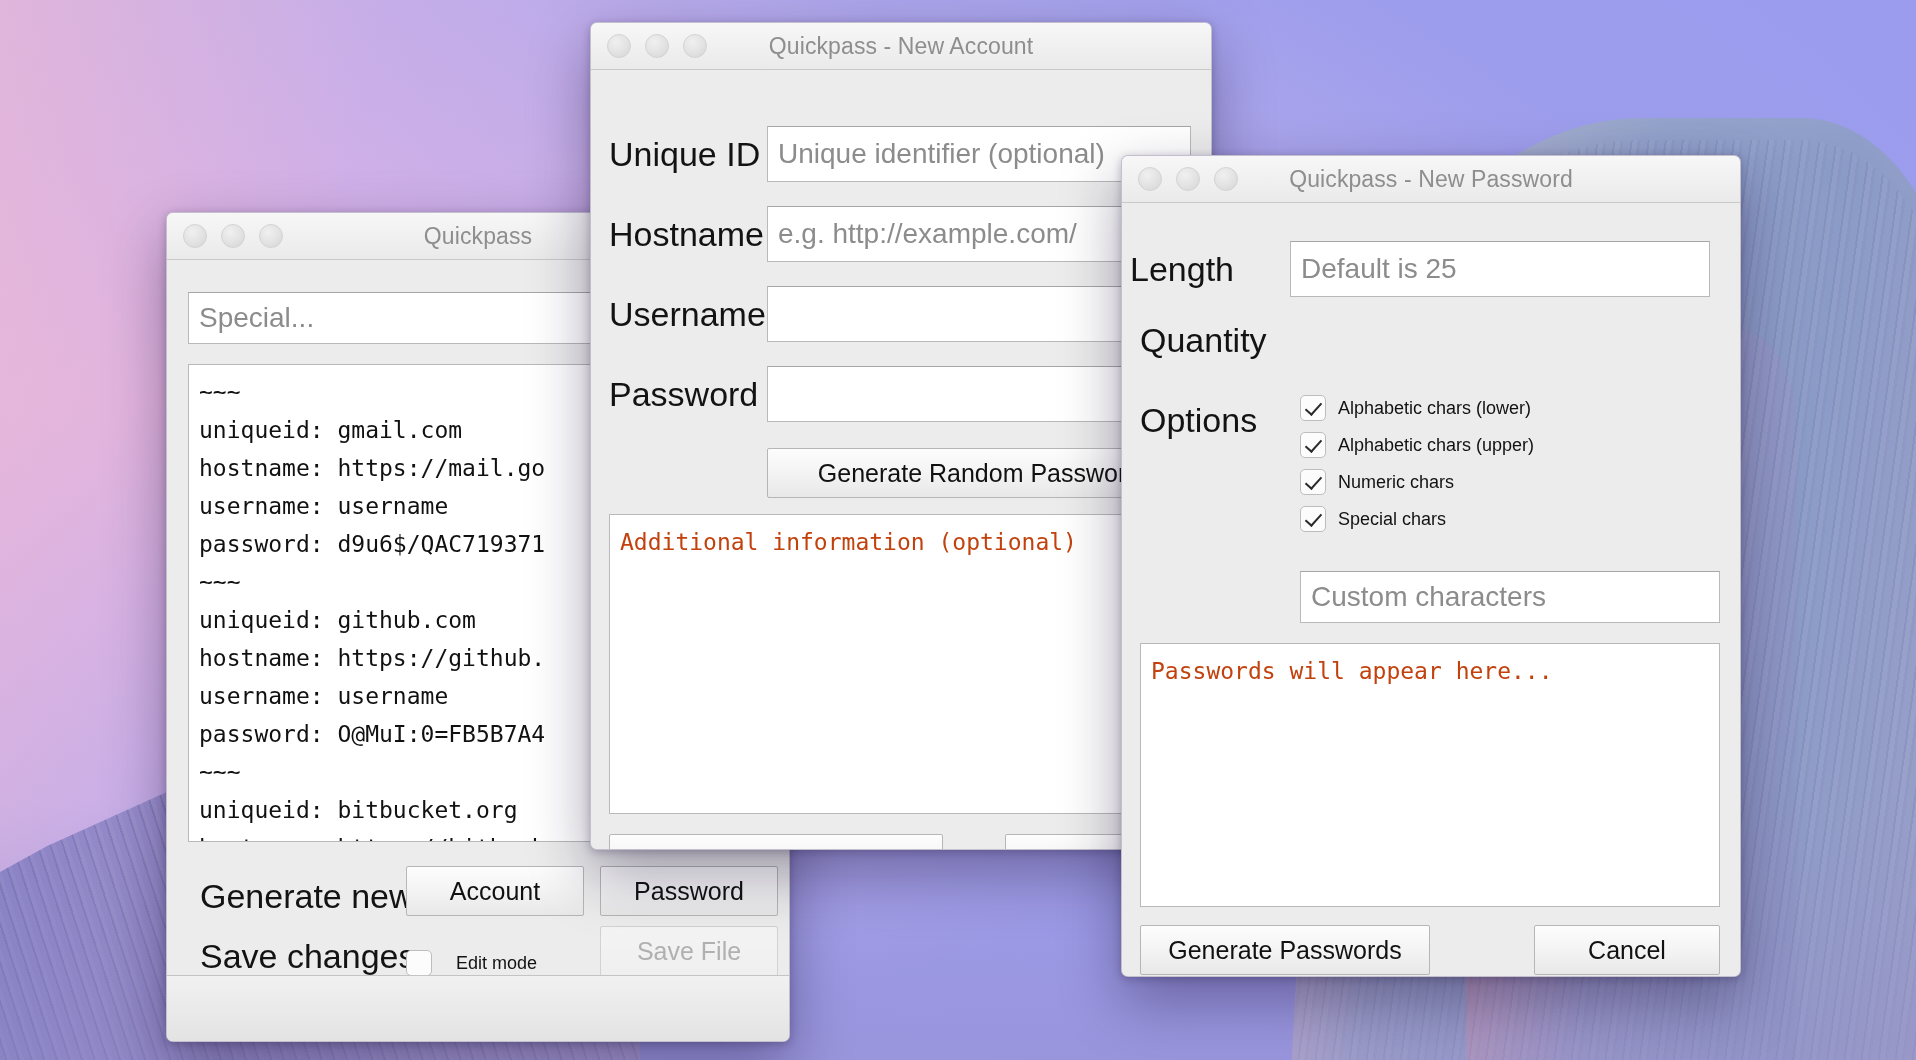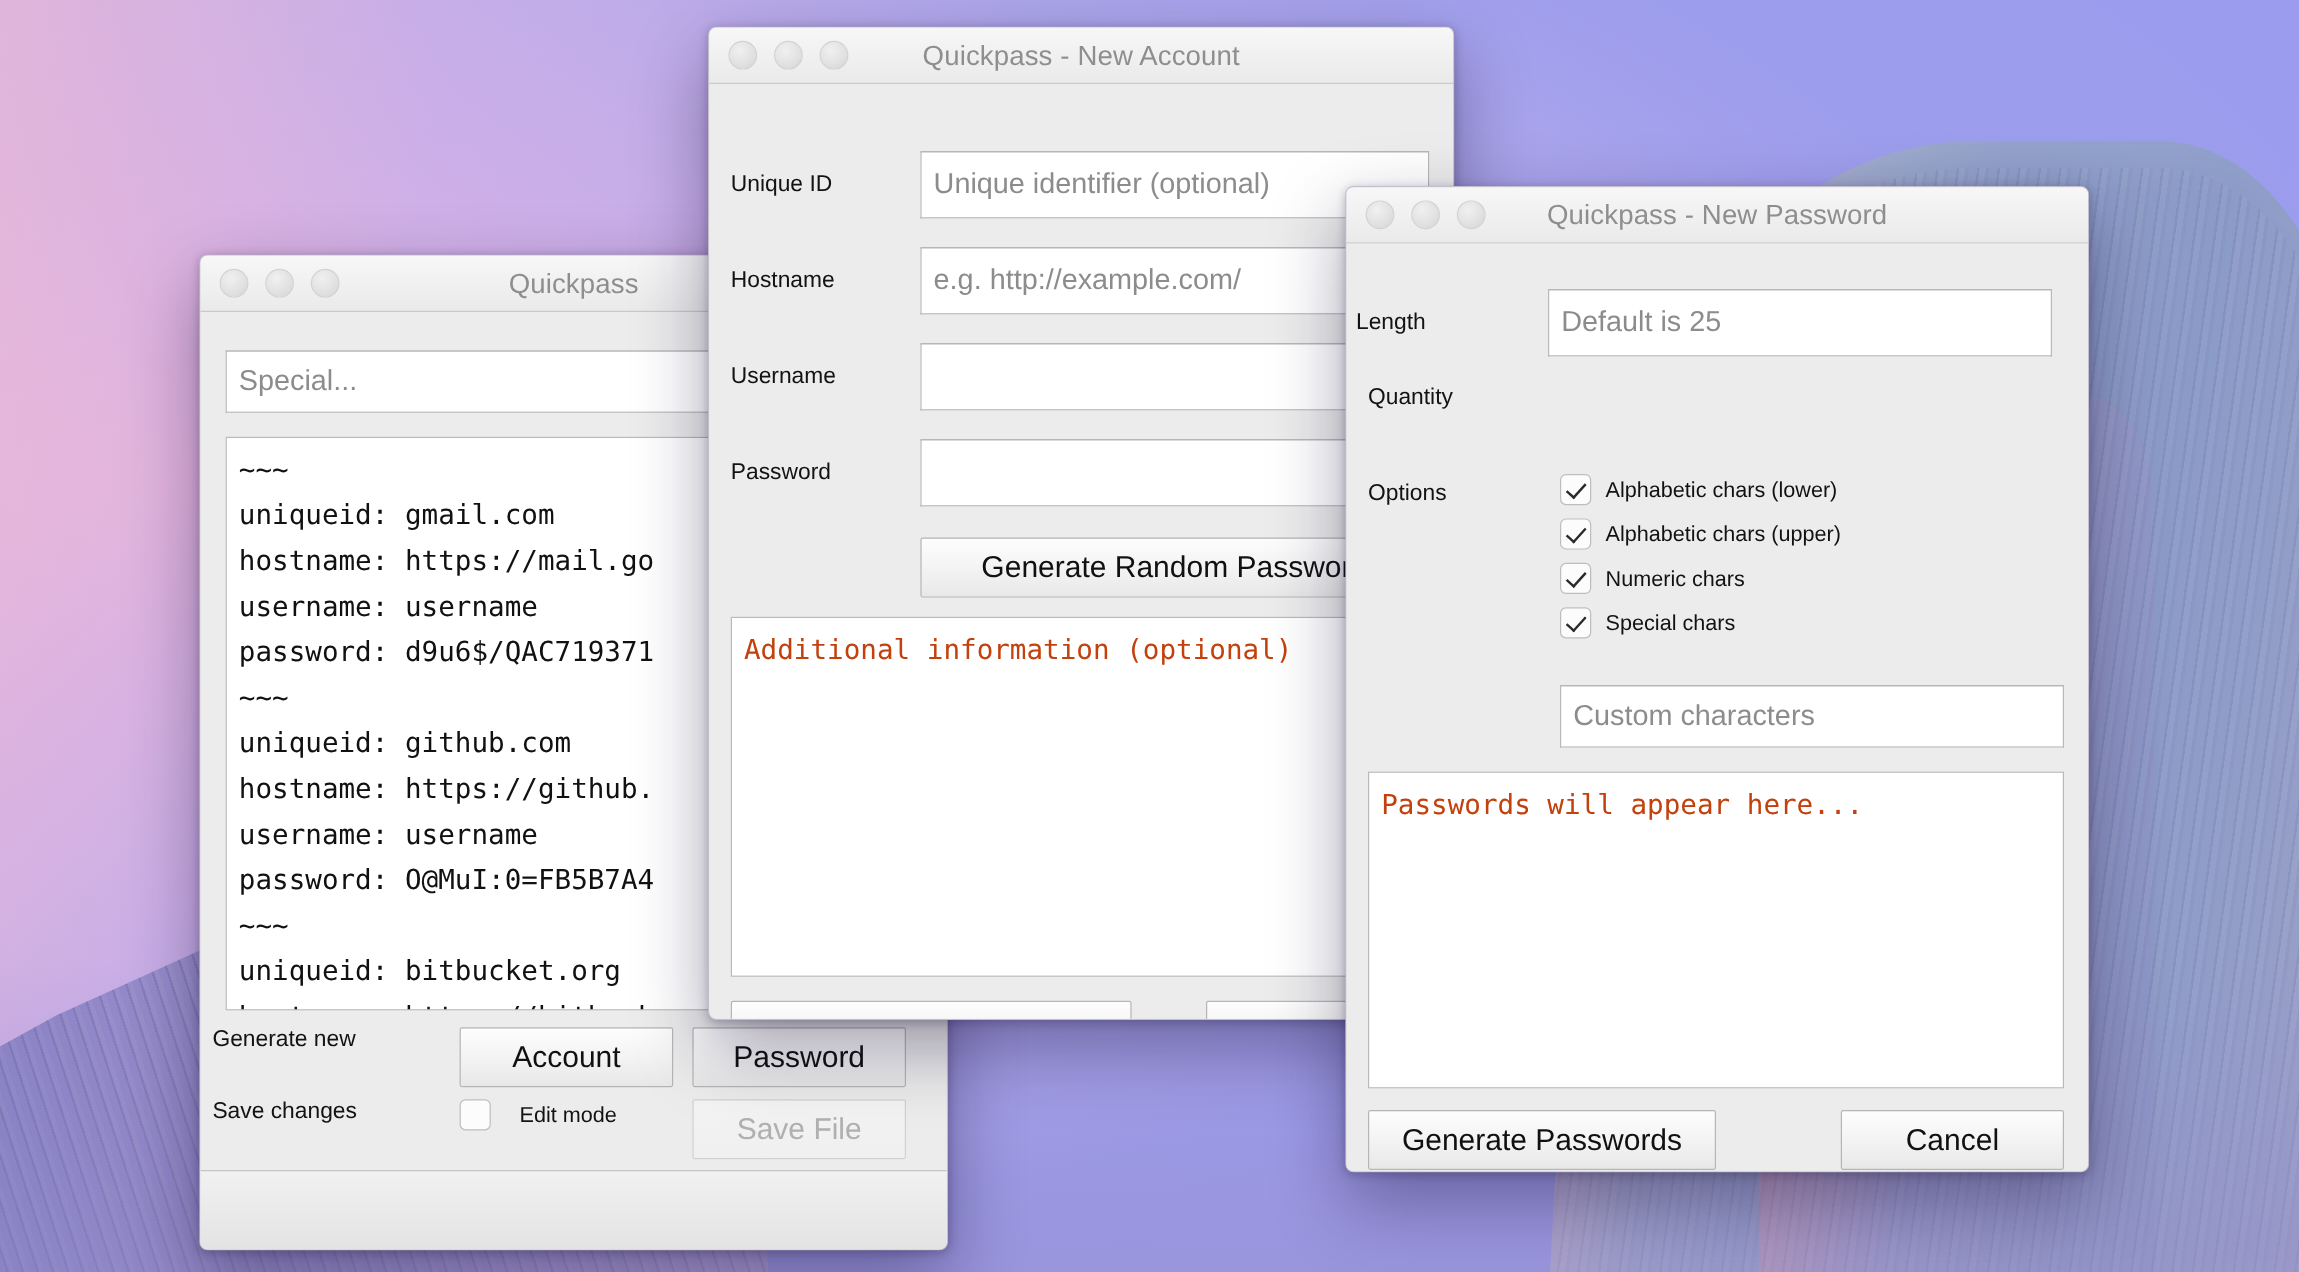--- a/index.html
+++ b/index.html
@@ -140,28 +140,28 @@
 
   
   .field {
     background: #ffffff;
     border: 1px solid #b9b9b9;
     border-top-color: #a6a6a6;
     box-sizing: border-box;
     display: flex;
     align-items: center;
     padding: 0 10px;
-    font-size: 24px;
+    font-size: 28px;
     color: #8c8c8c;
     overflow: hidden;
     white-space: nowrap;
   }
 
   .label {
-    font-size: 19px;
+    font-size: 34px;
     color: #131313;
     white-space: nowrap;
   }
 
   .btn {
     box-sizing: border-box;
     background: linear-gradient(to bottom, #fdfdfd 0%, #f4f4f4 48%, #e8e8e8 100%);
     border: 1px solid #b6b6b6;
     border-radius: 2px;
     display: flex;
@@ -216,21 +216,21 @@
     transform: rotate(42deg);
   }
   .checklabel { font-size: 18px; color: #121212; white-space: nowrap; }
 
   
   #win-main { left: 166px; top: 212px; width: 622px; height: 828px; }
   #win-main .win-body { position: relative; height: 782px; }
   #main-search { position: absolute; left: 21px; top: 32px; width: 580px; height: 52px; }
   #main-list  { position: absolute; left: 21px; top: 104px; width: 580px; height: 478px; }
   #main-bottom { position: absolute; left: 0; top: 596px; width: 100%; }
-  .main-row { display: flex; align-items: flex-start; height: 60px; padding-left: 10px; }
+  .main-row { display: flex; align-items: flex-end; height: 60px; padding-left: 33px; }
   .main-row .label { width: 206px; }
   #btn-account  { width: 178px; height: 50px; }
   #btn-password { width: 178px; height: 50px; margin-left: 16px; }
   #editmode-wrap { width: 178px; display: flex; align-items: center; gap: 24px; }
   #btn-savefile { width: 178px; height: 50px; margin-left: 16px; }
   #main-footer {
     position: absolute; left: 0; bottom: 0; width: 100%; height: 66px;
     background: linear-gradient(to bottom, #f1f1f1, #e3e3e3);
     border-top: 1px solid #c4c4c4;
   }

